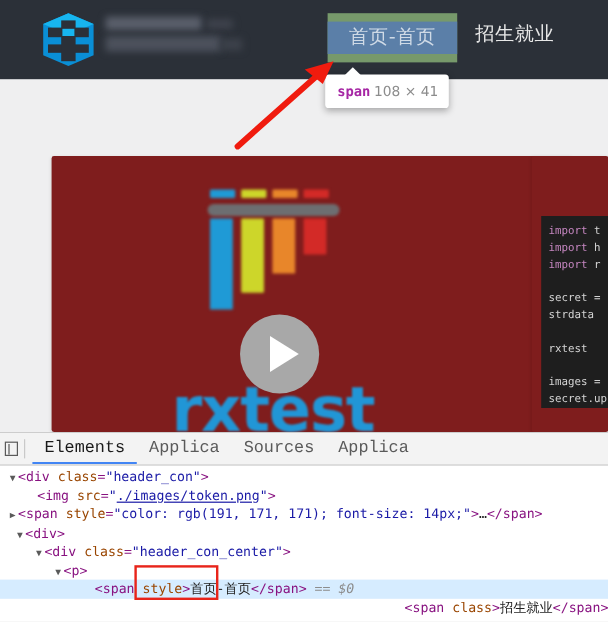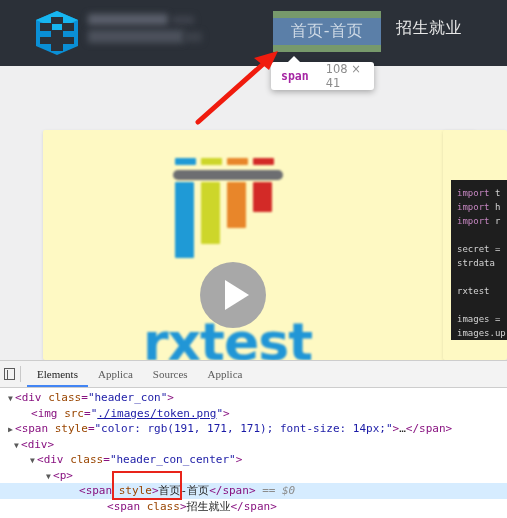--- a/index.html
+++ b/index.html
@@ -54,34 +54,34 @@
   
   .dt-tooltip{
     position:absolute;left:271px;top:62px;width:103px;height:28px;
     background:#fff;border-radius:3px;
     box-shadow:0 2px 6px rgba(0,0,0,.30);
     display:flex;align-items:center;padding-left:10px;box-sizing:border-box;
     z-index:6;
   }
   .dt-tooltip .tag{color:#a626a4;font-weight:bold;font-size:11.5px;
     font-family:"DejaVu Sans Mono","Liberation Mono",monospace;}
-  .dt-tooltip .dims{color:#8c8c8c;font-size:11.5px;margin-left:17px;
+  .dt-tooltip .dims{color:#8c8c8c;font-size:11.5px;margin-left:3px;
     font-family:"DejaVu Sans","Liberation Sans",sans-serif;}
   .dt-tooltip .beak{
     position:absolute;left:16px;top:-6px;width:0;height:0;
     border-left:7px solid transparent;border-right:7px solid transparent;
     border-bottom:7px solid #fff;
   }
 
   
   .arrow-svg{position:absolute;left:190px;top:48px;width:95px;height:80px;z-index:7;}
 
   
   .card{
-    position:absolute;background:#fef9c3;border-radius:2px;
+    position:absolute;background:#7f1d1d;border-radius:2px;
     box-shadow:0 1px 3px rgba(0,0,0,.12);
   }
   .card-left{left:43px;top:130px;width:433px;height:230px;overflow:hidden;}
   .card-right{left:443px;top:130px;width:64px;height:230px;overflow:hidden;}
 
   
   .brandmark{position:absolute;left:130px;top:28px;width:110px;height:105px;filter:blur(1.2px);}
   .bm-cap{position:absolute;height:7px;border-radius:1px;}
   .bm-bar{position:absolute;border-radius:1px;}
   .bm-handle{position:absolute;left:0px;top:12px;width:110px;height:10px;
@@ -129,22 +129,22 @@
   .dt-inspect-icon .glyph{
     width:11px;height:12px;border:1px solid #5a5a5a;box-sizing:border-box;
     position:relative;overflow:hidden;
   }
   .dt-inspect-icon .glyph::after{
     content:"";position:absolute;left:2px;top:1px;width:1px;height:9px;background:#5a5a5a;
   }
   .dt-divider{width:1px;height:16px;background:#c9c9c9;align-self:center;margin:0 6px 0 2px;flex:none;}
   .dt-tab{
     padding:0 10px;display:flex;align-items:center;
-    font-size:11px;color:#5a5a5a;white-space:nowrap;flex:none;
-    font-family:Liberation Serif, serif;
+    font-size:14px;color:#5a5a5a;white-space:nowrap;flex:none;
+    font-family:Liberation Mono, monospace;
   }
   .dt-tab.active{color:#1a1a1a;box-shadow:inset 0 -2px 0 #4285f4;}
 
   .dom-tree{
     position:absolute;left:0;top:26px;width:507px;height:132px;
     font-family:"DejaVu Sans Mono","Liberation Mono",monospace;
     font-size:11px;line-height:15.5px;color:#222;overflow:hidden;
     padding-top:3px;box-sizing:border-box;
   }
   .dom-row{position:relative;height:15.5px;white-space:nowrap;}
@@ -238,21 +238,21 @@
         <div><span class="code-kw">import</span><span class="code-id"> t</span></div>
         <div><span class="code-kw">import</span><span class="code-id"> h</span></div>
         <div><span class="code-kw">import</span><span class="code-id"> r</span></div>
         <div>&nbsp;</div>
         <div><span class="code-id">secret =</span></div>
         <div><span class="code-id">strdata</span></div>
         <div>&nbsp;</div>
         <div><span class="code-id">rxtest</span></div>
         <div>&nbsp;</div>
         <div><span class="code-id">images = </span></div>
-        <div><span class="code-id">images.up</span></div>
+        <div><span class="code-id">secret.up</span></div>
       </div>
     </div>
   </div>
 
   <div class="devtools">
 
     <div class="dt-tabbar">
       <div class="dt-inspect-icon">
         <span class="glyph"></span>
       </div>
@@ -266,16 +266,16 @@
     </div>
 
     <div class="dom-tree" id="dom-tree-host">
         <div class="dom-row" style="padding-left: 6px;"><span class="twist open"></span><span class="punct">&lt;</span><span class="tagname">div</span><span> </span><span class="attrname">class</span><span class="punct">=</span><span class="attrval">"header_con"</span><span class="punct">&gt;</span></div>
         <div class="dom-row" style="padding-left: 22px;"><span class="twist none"></span><span class="punct">&lt;</span><span class="tagname">img</span><span> </span><span class="attrname">src</span><span class="punct">=</span><span class="attrval">"</span><span class="attrval link">./images/token.png</span><span class="attrval">"</span><span class="punct">&gt;</span></div>
         <div class="dom-row" style="padding-left: 6px;"><span class="twist closed"></span><span class="punct">&lt;</span><span class="tagname">span</span><span> </span><span class="attrname">style</span><span class="punct">=</span><span class="attrval">"color: rgb(191, 171, 171); font-size: 14px;"</span><span class="punct">&gt;</span><span class="textnode">…</span><span class="punct">&lt;/</span><span class="tagname">span</span><span class="punct">&gt;</span></div>
         <div class="dom-row" style="padding-left: 12px;"><span class="twist open"></span><span class="punct">&lt;</span><span class="tagname">div</span><span class="punct">&gt;</span></div>
         <div class="dom-row" style="padding-left: 28px;"><span class="twist open"></span><span class="punct">&lt;</span><span class="tagname">div</span><span> </span><span class="attrname">class</span><span class="punct">=</span><span class="attrval">"header_con_center"</span><span class="punct">&gt;</span></div>
         <div class="dom-row" style="padding-left: 44px;"><span class="twist open"></span><span class="punct">&lt;</span><span class="tagname">p</span><span class="punct">&gt;</span></div>
         <div class="dom-row selected" style="padding-left: 70px;"><span class="twist none"></span><span class="punct">&lt;</span><span class="tagname">span</span><span> </span><span class="attrname">style</span><span class="punct">&gt;</span><span class="textnode">首页-首页</span><span class="punct">&lt;/</span><span class="tagname">span</span><span class="punct">&gt;</span><span> </span><span class="dollar">== $0</span><span class="red-box red-box-tall"></span></div>
-        <div class="dom-row" style="padding-left: 98px;"><span class="twist none"></span><span class="punct">&lt;</span><span class="tagname">span</span><span> </span><span class="attrname">class</span><span class="punct">&gt;</span><span class="textnode">招生就业</span><span class="punct">&lt;/</span><span class="tagname">span</span><span class="punct">&gt;</span></div>
+        <div class="dom-row" style="padding-left: 42px; text-align: right;"><span class="twist none"></span><span class="punct">&lt;</span><span class="tagname">span</span><span> </span><span class="attrname">class</span><span class="punct">&gt;</span><span class="textnode">招生就业</span><span class="punct">&lt;/</span><span class="tagname">span</span><span class="punct">&gt;</span></div>
       </div>
   </div>
 </div>
 
 </body></html>

